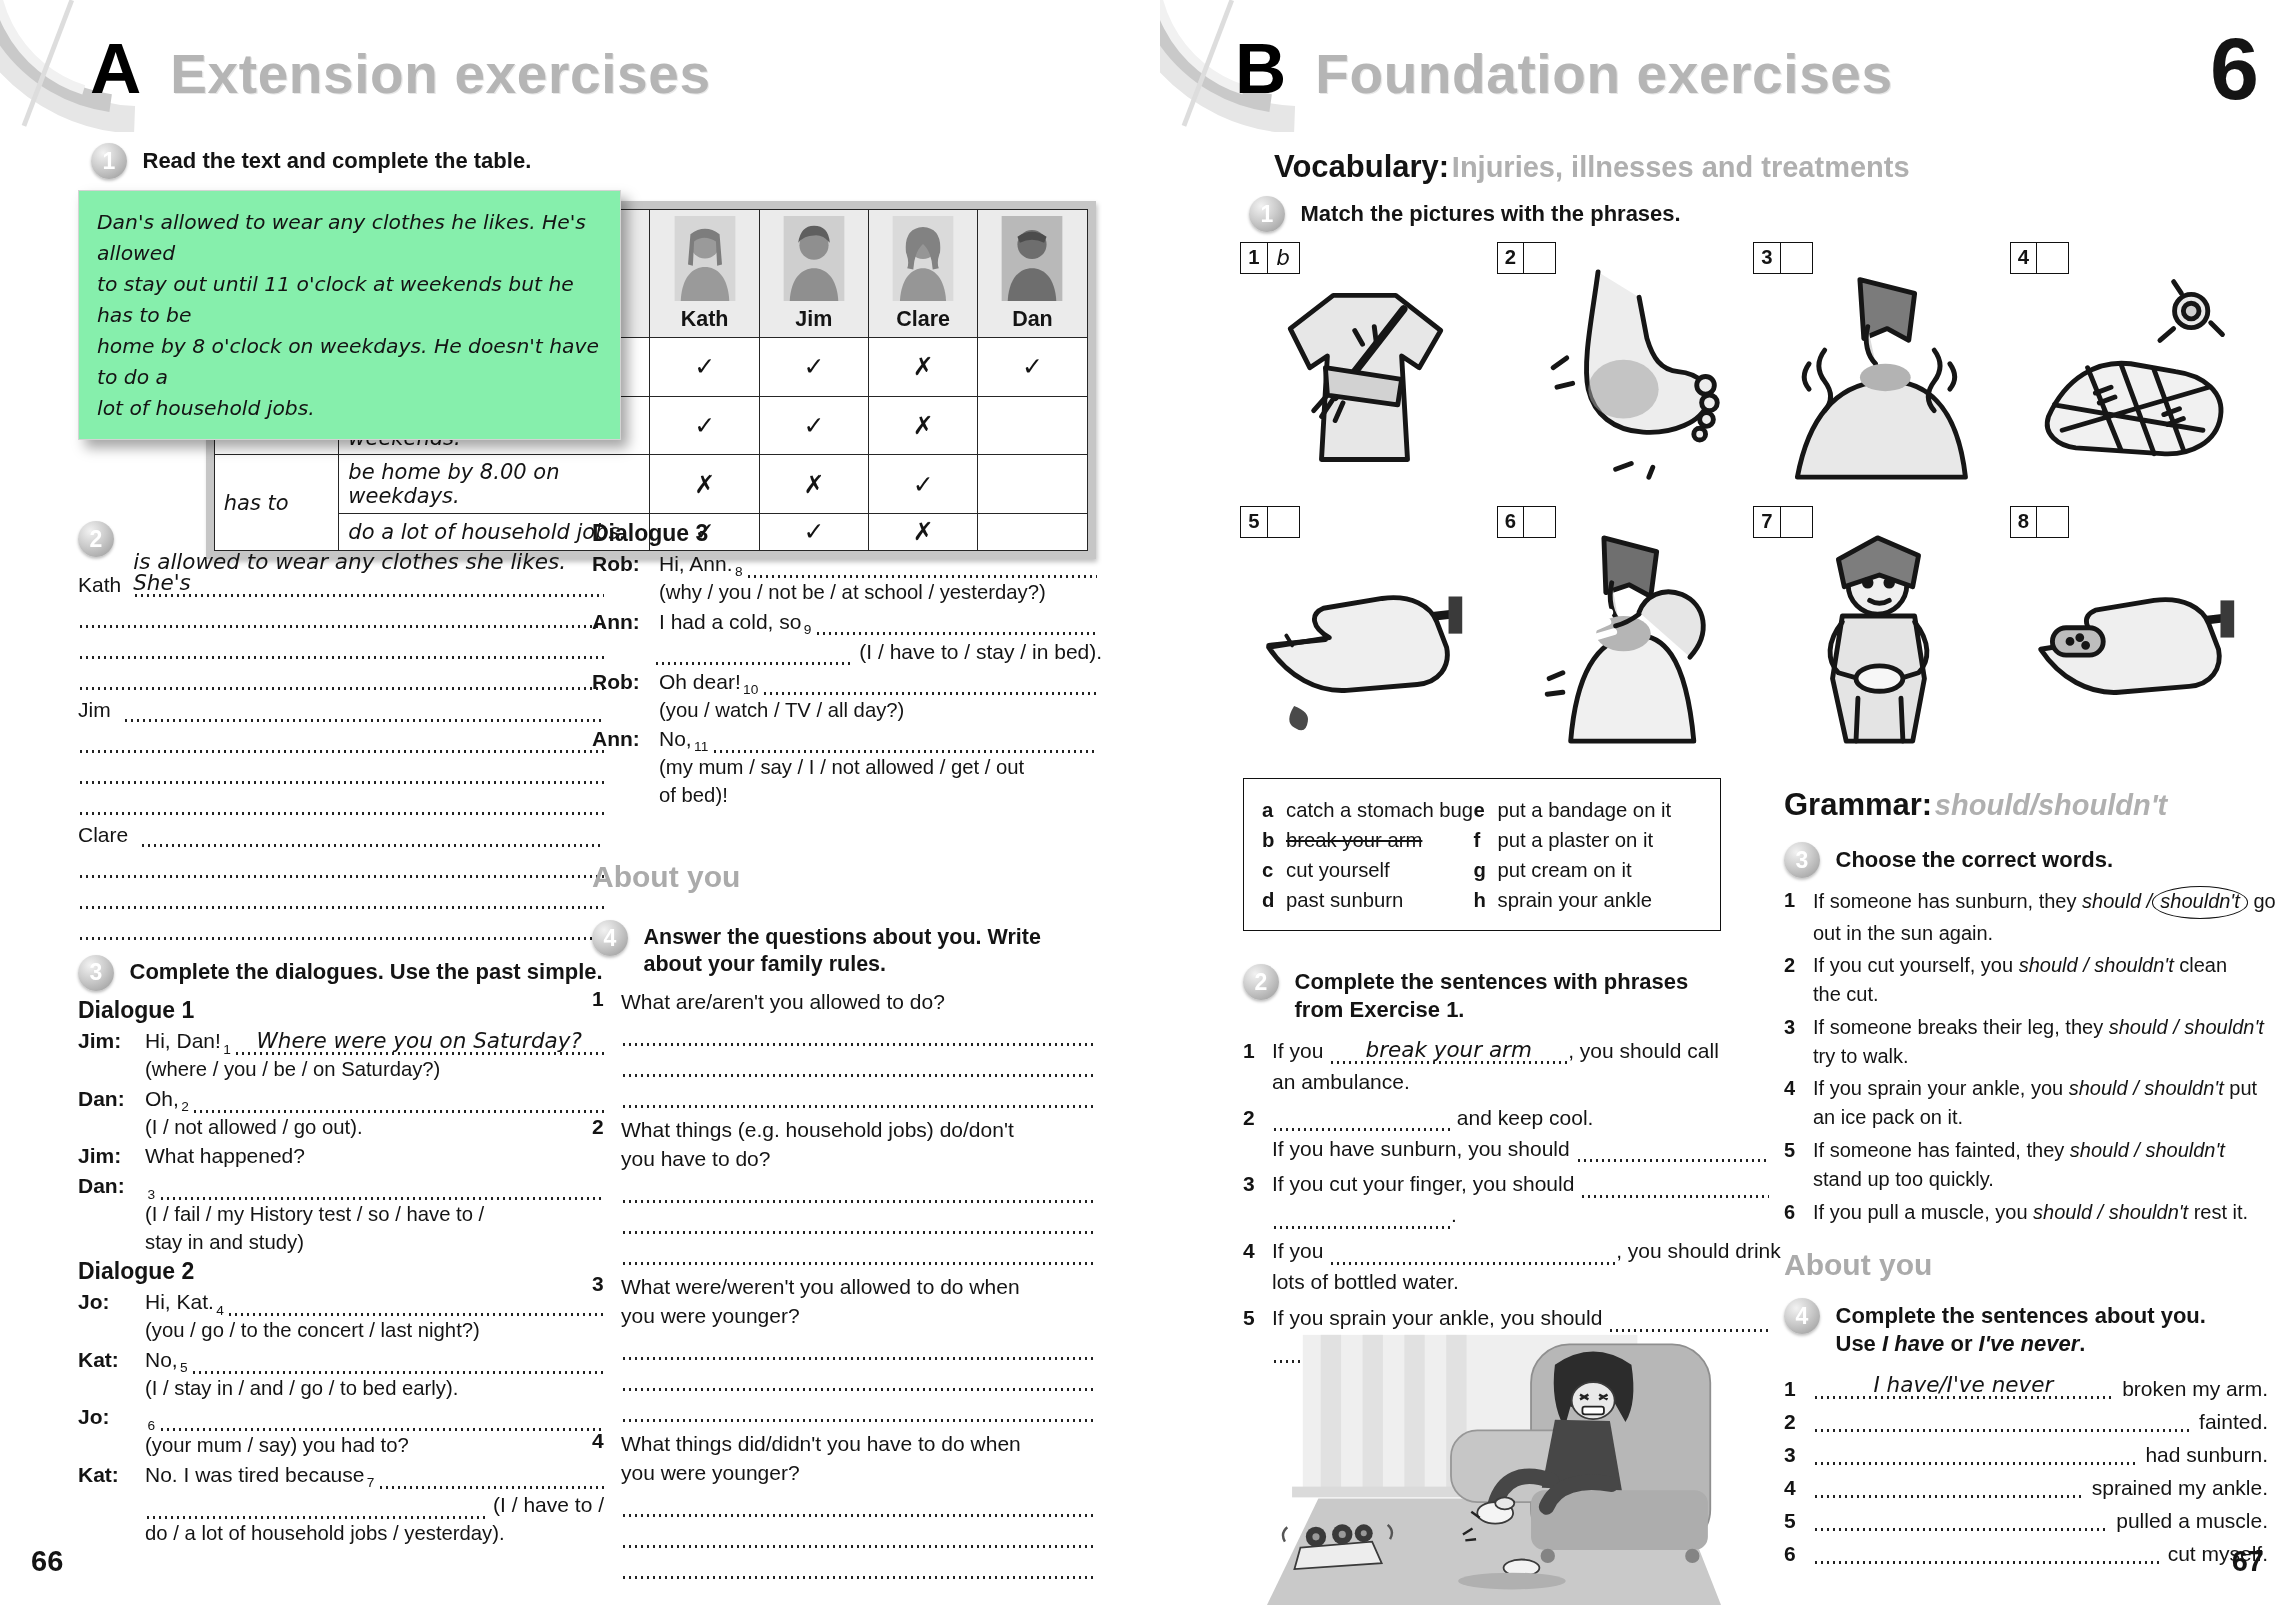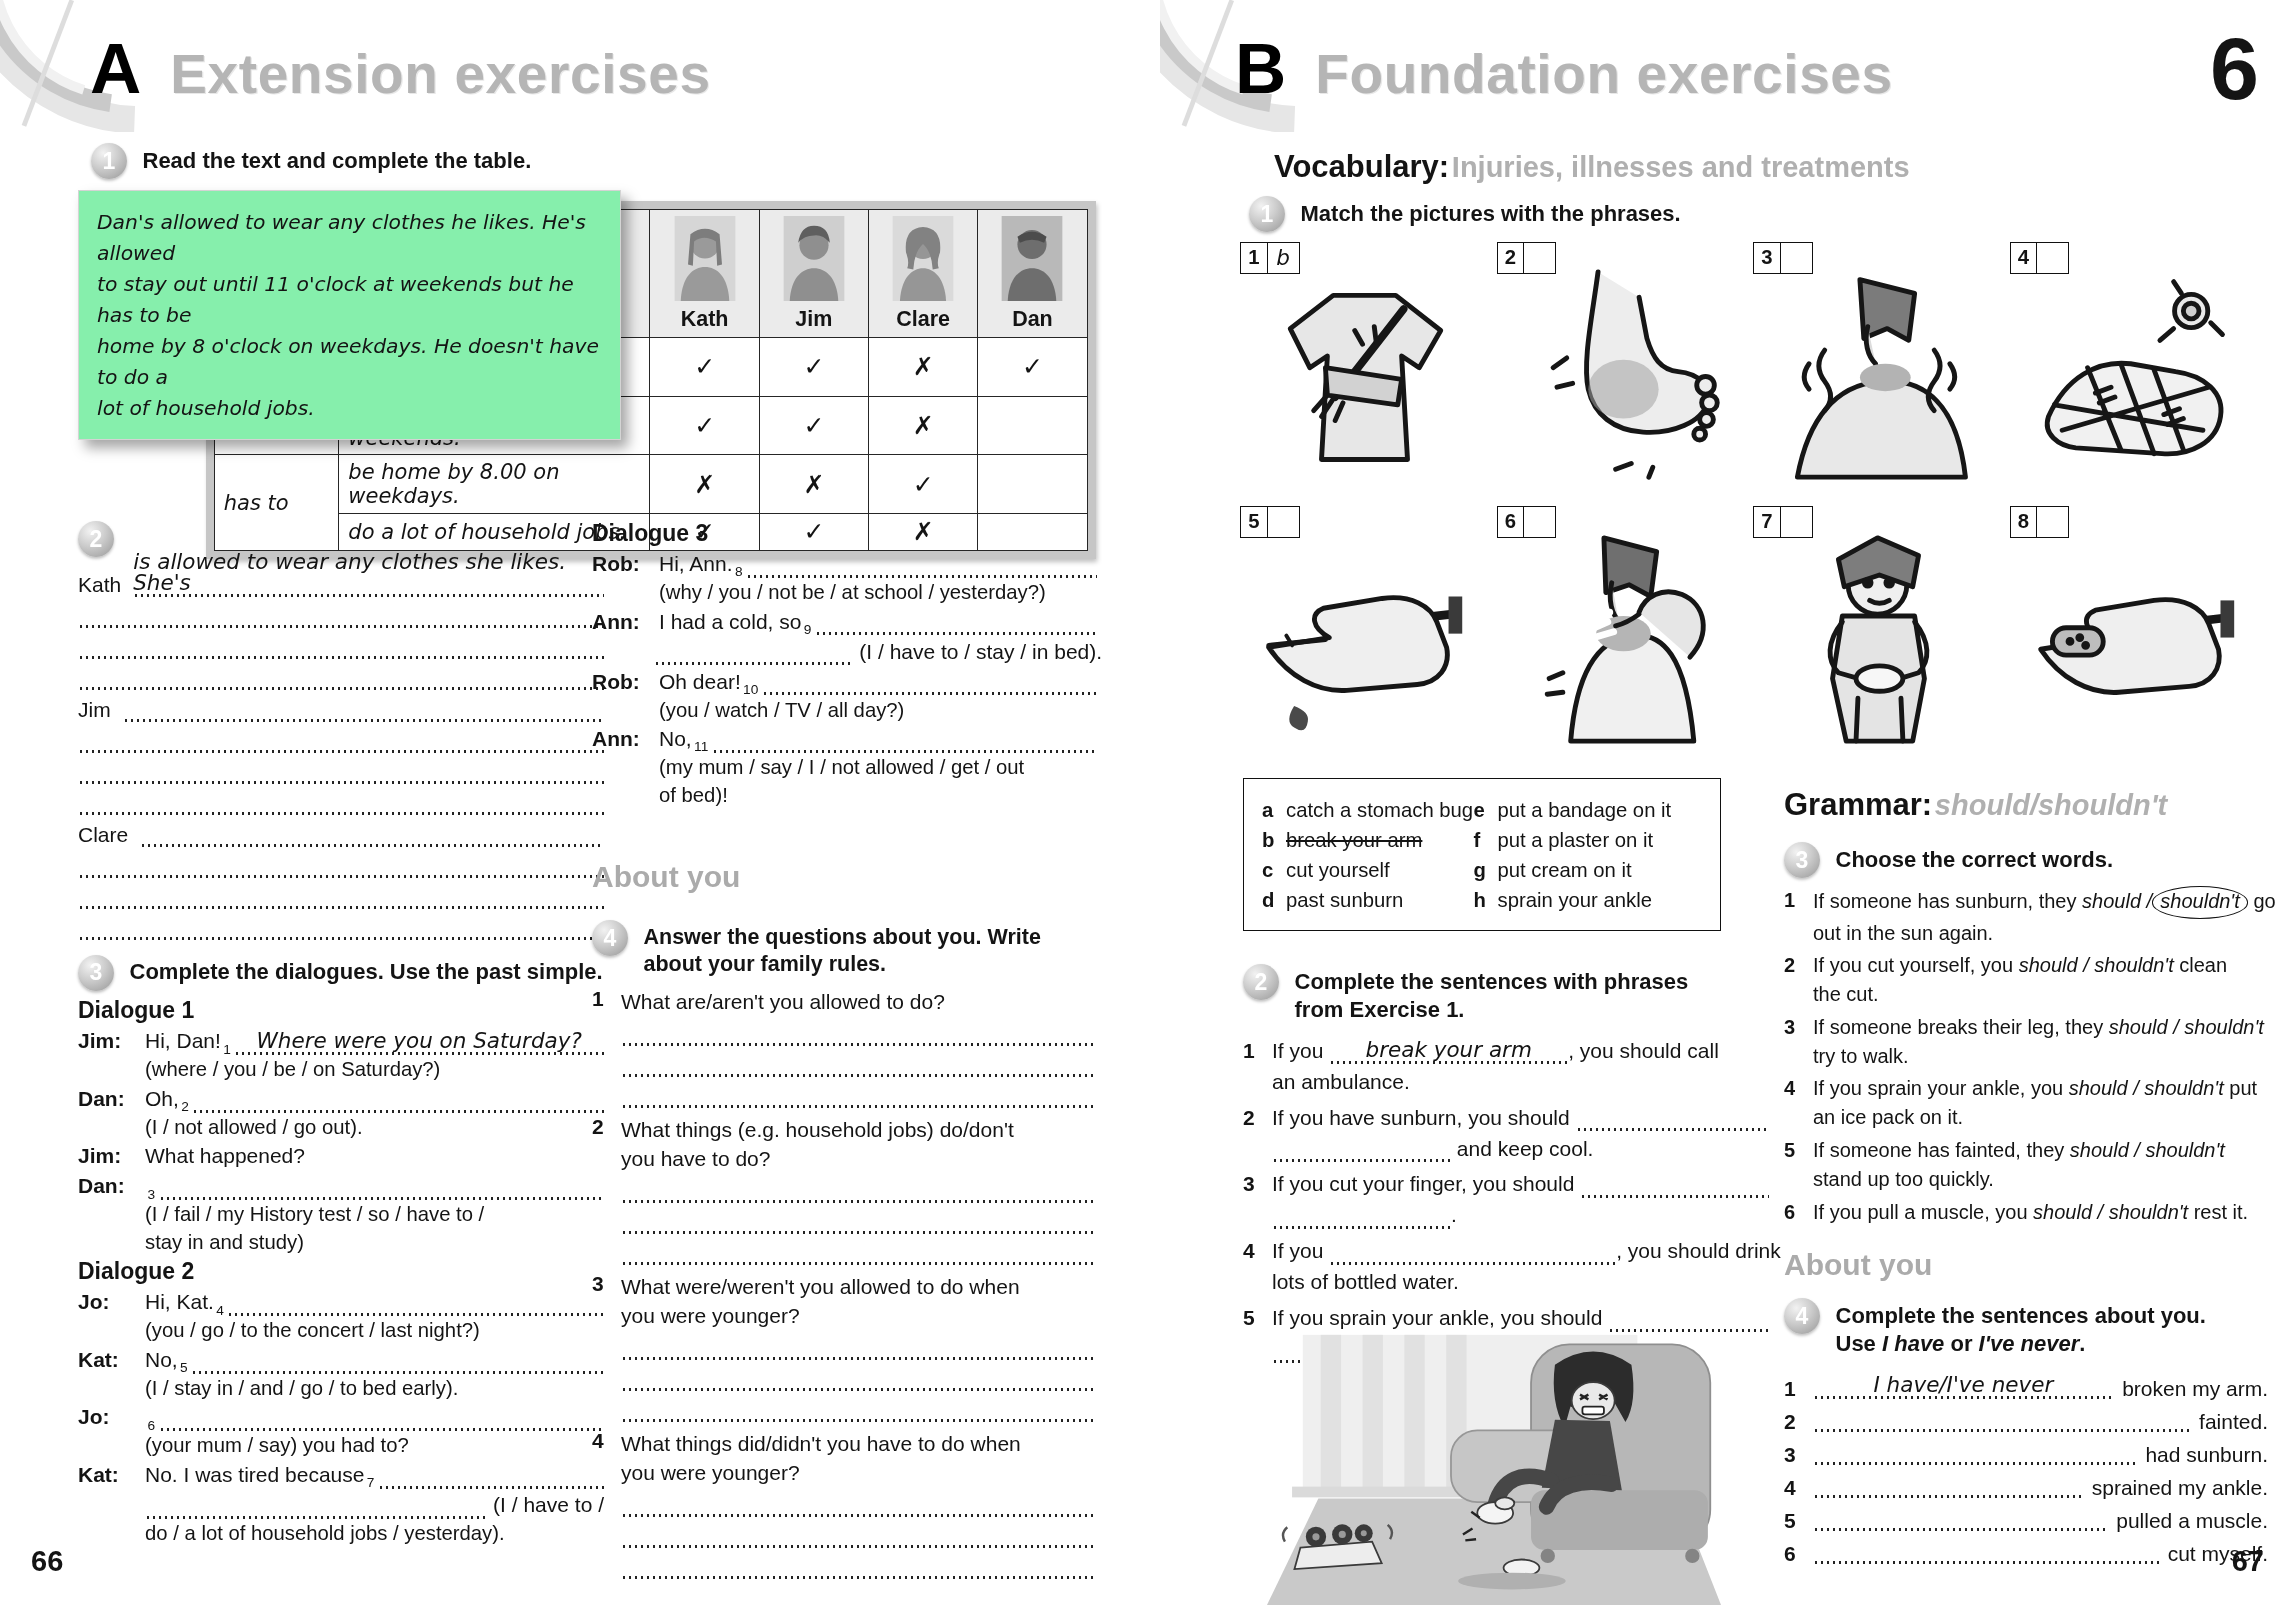--- a/index.html
+++ b/index.html
@@ -577,26 +577,26 @@
             <span class="pre">, you should call</span>
           </span>
         <span class="r2line">an ambulance.</span>
       </span>
     </div>
 
     <div class="r2item">
       <span class="qnum">2</span>
       <span class="r2body">
         <span class="r2line">
+            <span class="fill dot fixfill" style="width:179px;"></span>
+            <span class="pre"> and keep cool.</span>
+          </span>
+        <span class="r2line">
             <span class="pre">If you have sunburn, you should </span>
             <span class="fill grow dot"></span>
-          </span>
-        <span class="r2line">
-            <span class="fill dot fixfill" style="width:179px;"></span>
-            <span class="pre"> and keep cool.</span>
           </span>
       </span>
     </div>
 
     <div class="r2item">
       <span class="qnum">3</span>
       <span class="r2body">
         <span class="r2line">
             <span class="pre">If you cut your finger, you should </span>
             <span class="fill grow dot"></span>

